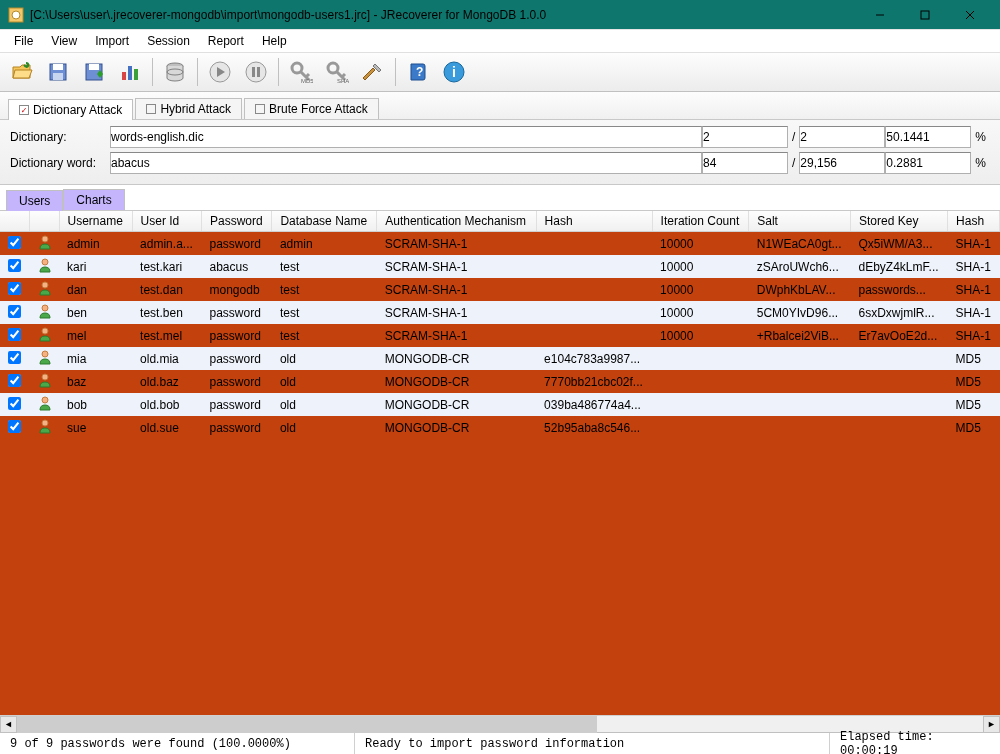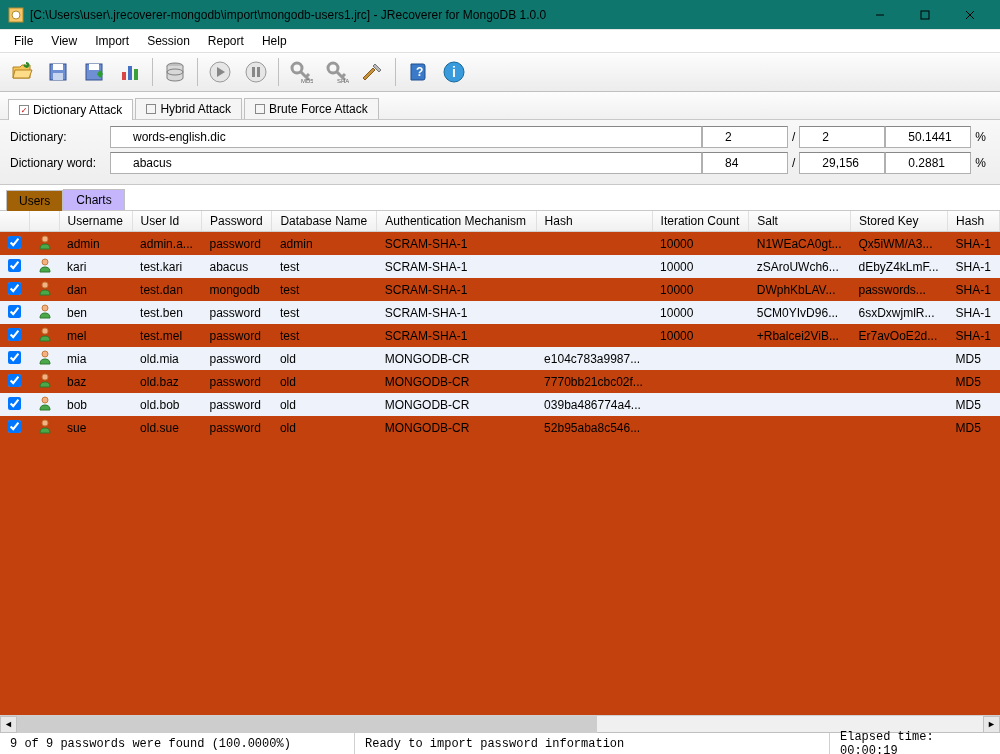--- a/index.html
+++ b/index.html
@@ -20,29 +20,29 @@
 .tsep { width: 1px; height: 28px; background: #c0c0c0; margin: 0 2px; }
 
 .attacktabs { height: 28px; display: flex; align-items: flex-end; padding: 4px 8px 0 8px; background: linear-gradient(#fdfdfd,#f0f0f0); border-bottom: 1px solid #c8c8c8; gap: 2px; }
 .atab { padding: 3px 10px; border: 1px solid #c0c0c0; border-bottom: none; background: #f5f5f5; font-size: 12px; display: flex; align-items: center; gap: 4px; cursor: default; }
 .atab.active { background: #fff; position: relative; top: 1px; }
 .atab .pin { width: 10px; height: 10px; border: 1px solid #888; display: inline-flex; align-items: center; justify-content: center; font-size: 8px; color: #c00; }
 
 .formarea { background: linear-gradient(#f8f8f8,#eeeeee); padding: 6px 10px; border-bottom: 1px solid #c8c8c8; }
 .formrow { display: flex; align-items: center; margin-bottom: 4px; }
 .formrow label { width: 100px; text-align: left; }
-.fld { background: #fff; border: 1px solid #b0b0b0; border-top-color: #888; height: 22px; padding: 2px 22px; display: flex; align-items: center; }
+.fld { background: #fff; border: 1px solid #b0b0b0; border-top-color: #888; height: 22px; padding: 2px 0; display: flex; align-items: center; }
 .fld.main { flex: 1; }
 .fld.num { width: 86px; text-align: left; }
 .formrow .slash { padding: 0 4px; }
 .formrow .pct { padding: 0 4px; }
 
 .viewtabs { height: 26px; display: flex; align-items: flex-end; padding: 4px 6px 0 6px; gap: 0; border-bottom: 1px solid #c8c8c8; }
 .vtab { padding: 3px 12px; border: 1px solid #c0c0c0; border-bottom: none; background: #c4b5fd; cursor: default; }
-.vtab.active { background: #a16207; position: relative; top: 1px; }
+.vtab.active { background: #c4b5fd; position: relative; top: 1px; }
 
 .tablewrap { flex: 1; overflow: auto; background: #c2410c; }
 table { border-collapse: collapse; width: 100%; font-size: 12px; }
 th { text-align: left; font-weight: normal; padding: 3px 8px; border-right: 1px solid #e0e0e0; border-bottom: 1px solid #d0d0d0; background: linear-gradient(#fdfdfd,#f0f0f0); white-space: nowrap; position: sticky; top: 0; }
 td { padding: 2px 8px; white-space: nowrap; }
 tbody tr.alt { background: #eef3fb; border-radius: 8px; }
 td.chk { width: 20px; text-align: center; }
 td.icon { width: 22px; }
 .uicon { width: 14px; height: 14px; display: inline-block; }
 

